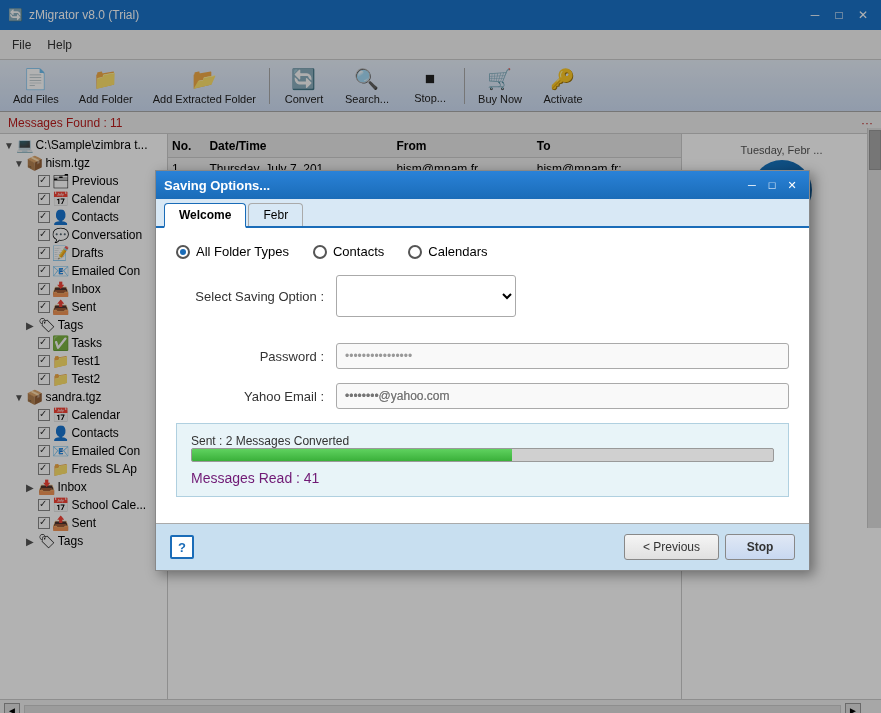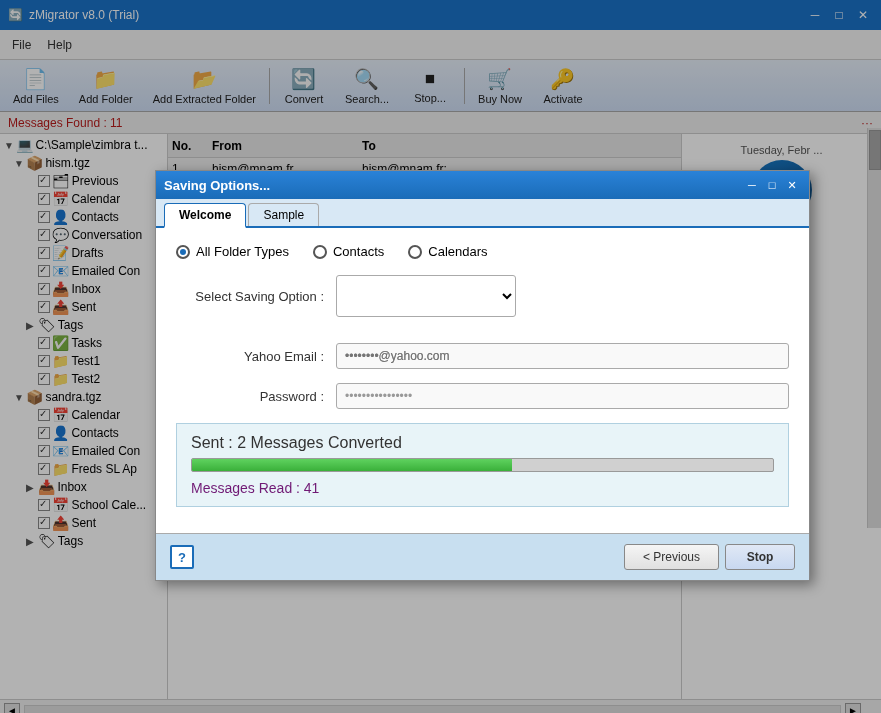--- a/index.html
+++ b/index.html
@@ -85,21 +85,21 @@
     
     .form-row { display: flex; align-items: center; margin-bottom: 14px; }
     .form-label { width: 160px; text-align: right; padding-right: 12px; font-size: 13px; color: #333; }
     .form-control { flex: 1; }
     .form-select { width: 180px; padding: 20px 8px; border: 1px solid #aaa; border-radius: 3px; font-size: 12px; background: white; height: 26px; }
     .form-input { width: 100%; padding: 4px 8px; border: 1px solid #aaa; border-radius: 3px; font-size: 12px; background: #f9f9f9; height: 26px; color: transparent; text-shadow: 0 0 0 #999; }
     .form-input.email-field { color: transparent; text-shadow: 0 0 0 #999; }
 
     
     .progress-area { background: #e8f4f8; border: 1px solid #b0d0e0; margin: 10px 0; padding: 10px 14px; }
-    .progress-status { font-size: 16px; color: #333; margin-bottom: 6px; }
+    .progress-status { font-size: 12px; color: #333; }
     .progress-bar-container { height: 14px; background: #d0d0d0; border: 1px solid #999; border-radius: 2px; overflow: hidden; margin-bottom: 8px; }
     .progress-bar-fill { height: 100%; background: linear-gradient(to bottom, #5fd25f, #3ab03a); width: 55%; }
     .progress-messages { font-size: 14px; color: #701a75; }
 
     
     .dialog-footer { background: #c8dff0; padding: 10px 14px; display: flex; align-items: center; justify-content: space-between; border-top: 1px solid #aaa; }
     .footer-left { }
     .footer-right { display: flex; gap: 6px; }
     .help-btn { width: 24px; height: 24px; border: 2px solid #1a6cb8; background: white; color: #1a6cb8; font-weight: bold; font-size: 13px; cursor: pointer; display: flex; align-items: center; justify-content: center; border-radius: 2px; }
     .action-btn { padding: 5px 18px; border: 1px solid #888; border-radius: 3px; background: linear-gradient(to bottom, #f5f5f5, #e0e0e0); cursor: pointer; font-size: 12px; color: #333; min-width: 70px; }
@@ -309,26 +309,28 @@
           <span class="node-icon">🏷</span>
           <span class="node-label">Tags</span>
         </div>
       </div>
   </div>
 
   <div class="content-area">
 
     <div class="email-table-header">
       <div class="col-no">No.</div>
+      <div class="col-date">Date/Time</div>
       <div class="col-from">From</div>
       <div class="col-to">To</div>
     </div>
 
     <div class="email-row">
       <div class="col-no">1</div>
+      <div class="col-date">Thursday, July 7, 201...</div>
       <div class="col-from">hism@mnam.fr</div>
       <div class="col-to">hism@mnam.fr;...</div>
     </div>
     <div class="email-row">
       <div class="col-no">2</div>
       <div class="col-date">Friday, December 23...</div>
       <div class="col-from">hism@mnam.fr</div>
       <div class="col-to">hism@mnam.fr</div>
     </div>
 
@@ -364,21 +366,21 @@
     <span>Saving Options...</span>
     <div class="dialog-title-controls">
       <button class="dialog-title-btn">─</button>
       <button class="dialog-title-btn">□</button>
       <button class="dialog-title-btn close">✕</button>
     </div>
   </div>
 
   <div class="dialog-tabs">
     <div class="dialog-tab active">Welcome</div>
-    <div class="dialog-tab">Sample</div>
+    <div class="dialog-tab">Febr</div>
   </div>
 
   <div class="dialog-content">
 
     <div class="radio-group">
       <div class="radio-option">
         <div class="radio-circle selected"></div>
         <span>All Folder Types</span>
       </div>
       <div class="radio-option">
@@ -399,30 +401,30 @@
           <option>Gmail</option>
           <option>Office 365</option>
           <option>IMAP</option>
         </select>
       </div>
     </div>
 
     <div style="height:12px;"></div>
 
     <div class="form-row">
+      <div class="form-label">Password :</div>
+      <div class="form-control">
+        <input type="password" class="form-input" value="1234567890123456" style="">
+      </div>
+    </div>
+
+    <div class="form-row">
       <div class="form-label">Yahoo Email :</div>
       <div class="form-control">
         <input type="text" class="form-input email-field" value="" placeholder="••••••••@yahoo.com" style="color: rgb(153, 153, 153);">
-      </div>
-    </div>
-
-    <div class="form-row">
-      <div class="form-label">Password :</div>
-      <div class="form-control">
-        <input type="password" class="form-input" value="1234567890123456" style="">
       </div>
     </div>
 
     <div class="progress-area">
       <div class="progress-status">Sent : 2 Messages Converted</div>
       <div class="progress-bar-container">
         <div class="progress-bar-fill" id="progress-fill" style="width: 55%;"></div>
       </div>
       <div class="progress-messages">Messages Read : 41</div>
     </div>

